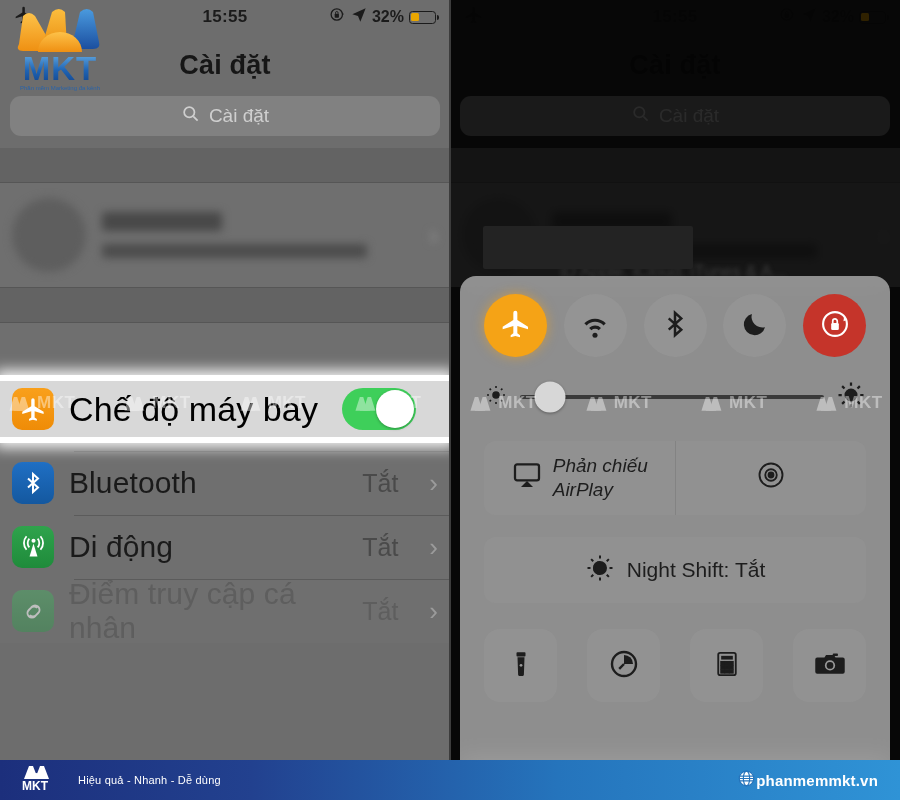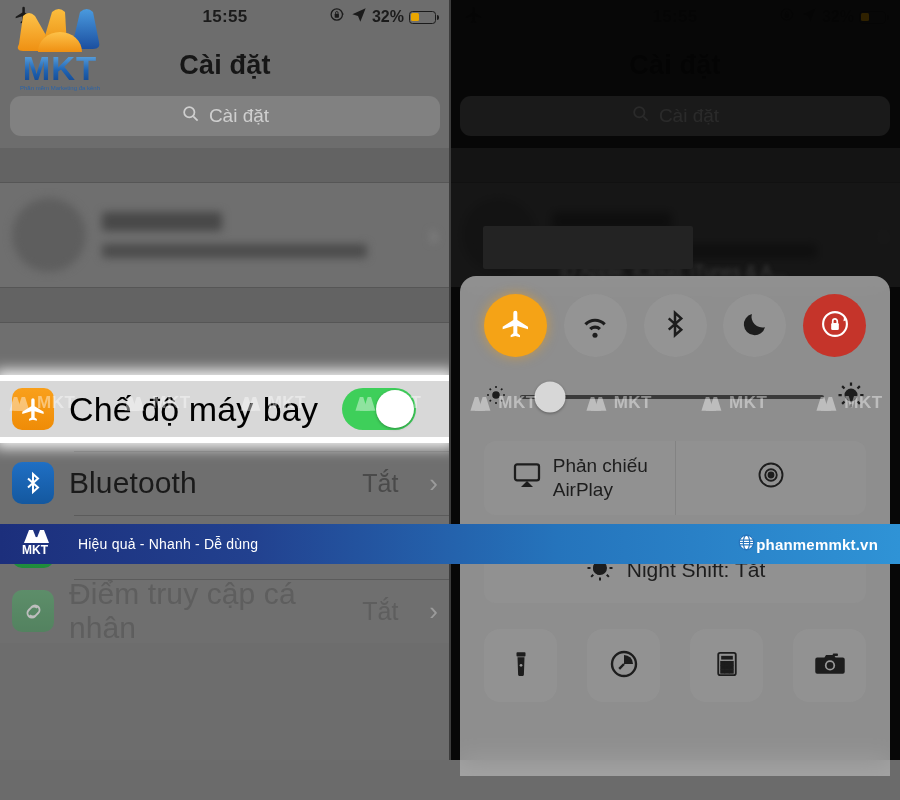--- a/index.html
+++ b/index.html
@@ -3,21 +3,21 @@
 <meta charset="utf-8">
 <style>
   * { box-sizing: border-box; margin: 0; padding: 0; }
   html, body { width: 900px; height: 800px; }
   body {
     font-family: "Liberation Sans", sans-serif;
     background: #6b6b6b;
     overflow: hidden;
     position: relative;
   }
-  .screen { position: absolute; inset: 0; width: 900px; height: 564px; }
+  .screen { position: absolute; inset: 0; width: 900px; height: 800px; }
 
   
   .panel { position: absolute; top: 0; width: 450px; height: 760px; overflow: hidden; }
   .panel-left  { left: 0;   background: #6d6d6d; }
   .panel-right { left: 450px; background: #262626; }
 
   
   .ios { position: absolute; inset: 0; }
 
   .statusbar {
@@ -151,21 +151,21 @@
   }
   .slider { flex: 1; height: 4px; background: #3a3a3a; border-radius: 2px; position: relative; }
   .slider .thumb {
     position: absolute; left: 10%; top: 50%; transform: translate(-50%,-50%);
     width: 31px; height: 31px; border-radius: 50%; background: #d7d7d7;
     box-shadow: 0 1px 3px rgba(0,0,0,.35);
   }
 
   .cc-pair {
     margin-top: 26px; height: 74px; display: flex;
-    background: rgba(150,150,150,.55); border-radius: 12px; overflow: hidden;
+    background: rgba(150,150,150,.55); border-radius: 12px; overflow: hidden; font-style: italic;
   }
   .cc-pair > div {
     flex: 1; display: flex; align-items: center; justify-content: center; gap: 10px;
     font-size: 19px; color: #1d1d1d; line-height: 1.25;
   }
   .cc-pair > div + div { border-left: 1px solid rgba(120,120,120,.55); }
 
   .cc-night {
     margin-top: 22px; height: 66px; border-radius: 12px;
     background: rgba(150,150,150,.55);
@@ -193,21 +193,21 @@
   .wm-txt { color: #fff; font-size: 17px; font-weight: bold; letter-spacing: .5px; }
 
   
   .footer {
     position: absolute; left: 0; bottom: 0; width: 900px; height: 40px;
     background: linear-gradient(90deg, #1c2f7c 0%, #22418f 28%, #2574bc 62%, #2f93d6 100%);
     display: flex; align-items: center; justify-content: space-between;
     padding: 0 22px 0 18px; z-index: 20;
   }
   .f-left { display: flex; align-items: center; gap: 14px; }
-  .f-tag { color: #fff; font-size: 14px; letter-spacing: .2px; }
+  .f-tag { color: #fff; font-size: 11px; letter-spacing: .2px; }
   .f-right { display: flex; align-items: center; }
   .f-site { color: #fff; font-size: 15px; font-weight: bold; letter-spacing: .2px; }
 
   .logo-main { position: absolute; left: 6px; top: 2px; width: 108px; height: 92px; z-index: 25; }
   .divider { position: absolute; left: 449px; top: 0; width: 2px; height: 760px; background: #3c3c3c; z-index: 15; }
 </style>
 </head>
 <body>
 
 <div class="screen">
@@ -307,20 +307,21 @@
 
         <div class="row">
           <div class="ricon ic-cell">
             <svg width="27" height="27" viewBox="0 0 24 24" fill="none" stroke="#fff" stroke-width="1.6">
                 <path d="M12 8.5 8.5 20h7L12 8.5z" fill="#fff" stroke="none"></path>
                 <circle cx="12" cy="6" r="1.8" fill="#fff" stroke="none"></circle>
                 <path d="M8.3 4.2a5.6 5.6 0 0 0 0 7.6M15.7 4.2a5.6 5.6 0 0 1 0 7.6"></path>
                 <path d="M5.8 2a9 9 0 0 0 0 12M18.2 2a9 9 0 0 1 0 12"></path>
               </svg>
           </div>
+          <div class="rlabel">Di động</div>
           <div class="rvalue">Tắt</div>
           <div class="chev">›</div>
         </div>
 
         <div class="row dim">
           <div class="ricon ic-hs">
             <svg width="25" height="25" viewBox="0 0 24 24" fill="none" stroke="#fff" stroke-width="1.9">
                 <path d="M15.5 8.5a4.2 4.2 0 0 0-6 0l-2 2a4.2 4.2 0 1 0 6 6l.8-.8M8.5 15.5a4.2 4.2 0 0 0 6 0l2-2a4.2 4.2 0 1 0-6-6l-.8.8"></path>
               </svg>
           </div>

